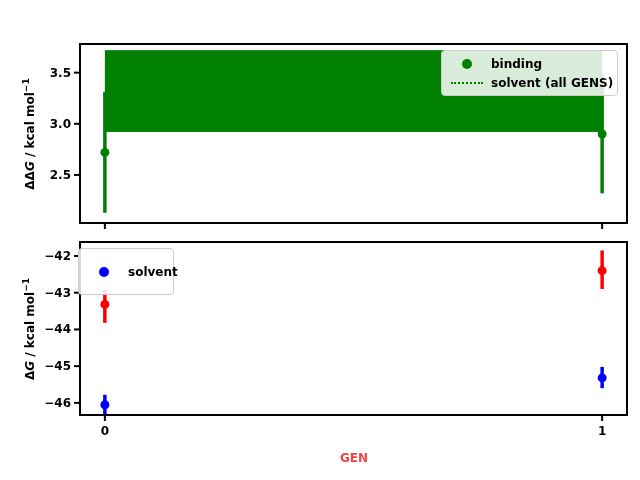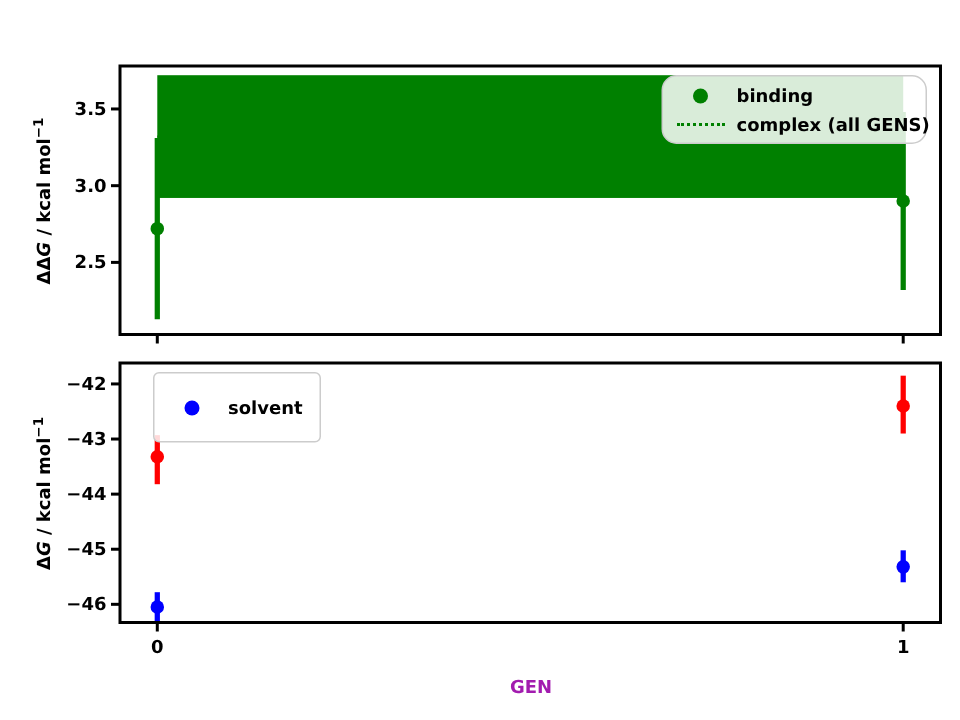--- a/index.html
+++ b/index.html
@@ -24,21 +24,21 @@
     position:absolute;
     white-space:nowrap;
     font-size:12px;font-weight:bold;color:#000;
     transform:translate(-50%,-50%) rotate(-90deg);
   }
   .ylabel sup{font-size:9px;}
   .ylabel i{font-style:italic;}
   .xlabel{
     position:absolute;
     transform:translate(-50%,-50%);
-    font-size:12px;font-weight:bold;color:#a21caf;
+    font-size:12px;font-weight:bold;color:#ef4444;
   }
   .legend{
     position:absolute;
     background:rgba(255,255,255,0.85);
     border:1px solid #cccccc;
     border-radius:4px;
     box-sizing:border-box;
     padding:3px 6px 3px 8px;
     display:flex;flex-direction:column;justify-content:center;
   }
@@ -106,36 +106,36 @@
   <div class="ylabel" id="ylabel0" style="left:29px;top:134px;">
     <span>ΔΔ</span><i>G</i><span> / kcal mol</span><sup>−1</sup>
   </div>
 
   <div class="ylabel" id="ylabel1" style="left:29px;top:329px;">
     <span>Δ</span><i>G</i><span> / kcal mol</span><sup>−1</sup>
   </div>
 
   <div class="xlabel" style="left:354px;top:458px;">GEN</div>
 
-  <div class="legend" id="legend0" style="left:441px;top:50px;width:177px;height:46px;border-radius:10px;">
+  <div class="legend" id="legend0" style="left:441px;top:50px;width:177px;height:46px;">
       <div class="legend-entry">
         <span class="legend-marker-box">
           <span class="lm-dot" style="background: rgb(0, 128, 0);"></span>
         </span>
         <span class="legend-label">binding</span>
       </div>
       <div class="legend-entry">
         <span class="legend-marker-box">
           <span class="lm-dotted" style="border-top-color: rgb(0, 128, 0);"></span>
         </span>
-        <span class="legend-label">complex (all GENS)</span>
+        <span class="legend-label">solvent (all GENS)</span>
       </div>
     </div>
 
-  <div class="legend" id="legend1" style="left:102px;top:248px;width:112px;height:47px;">
+  <div class="legend" id="legend1" style="left:78px;top:248px;width:96px;height:47px;">
       <div class="legend-entry">
         <span class="legend-marker-box">
           <span class="lm-dot" style="background: rgb(0, 0, 255);"></span>
         </span>
         <span class="legend-label">solvent</span>
       </div>
     </div>
 
 </div>
 

